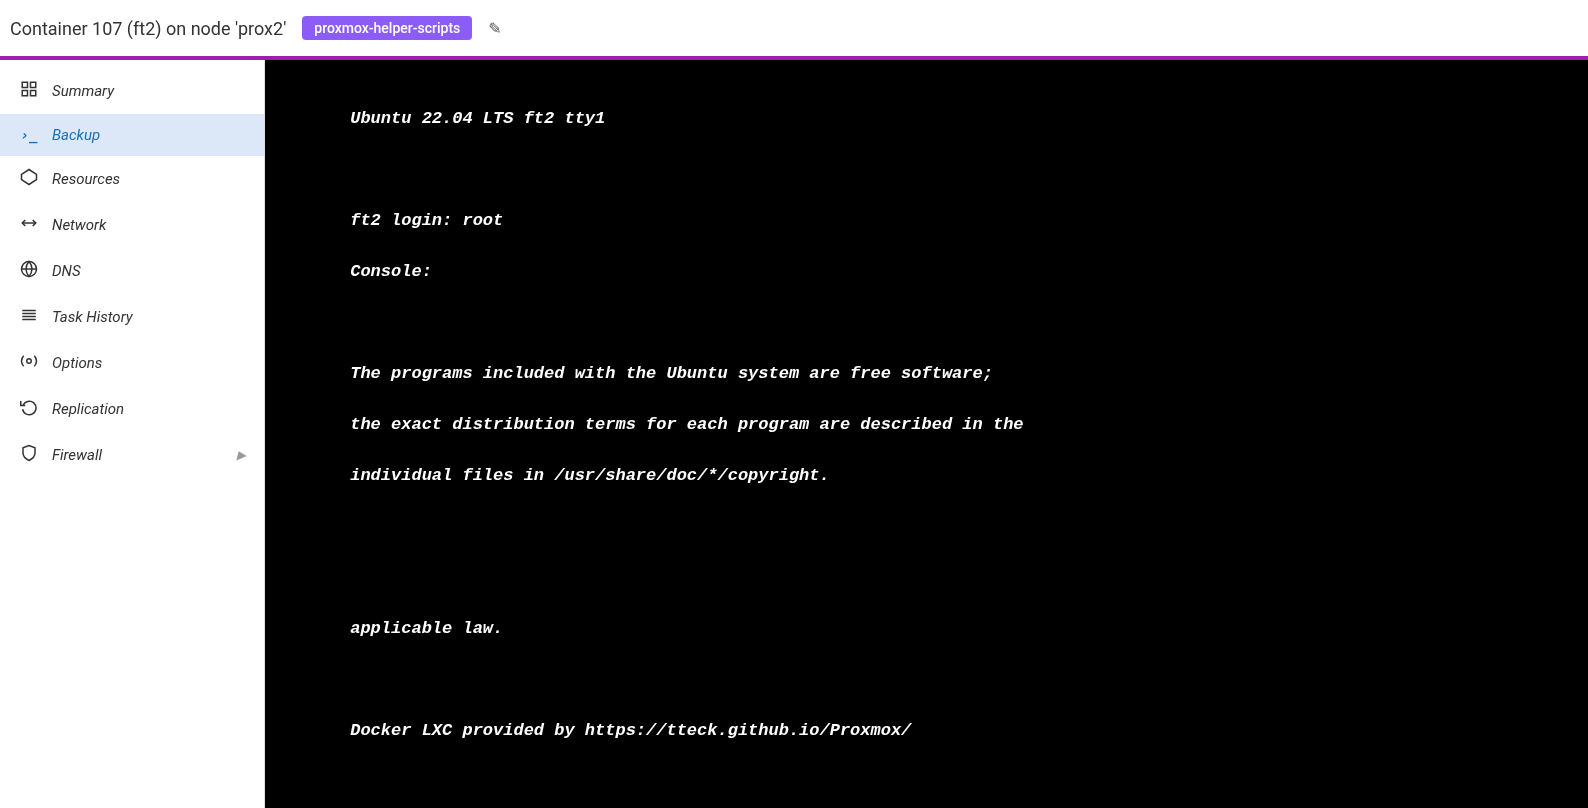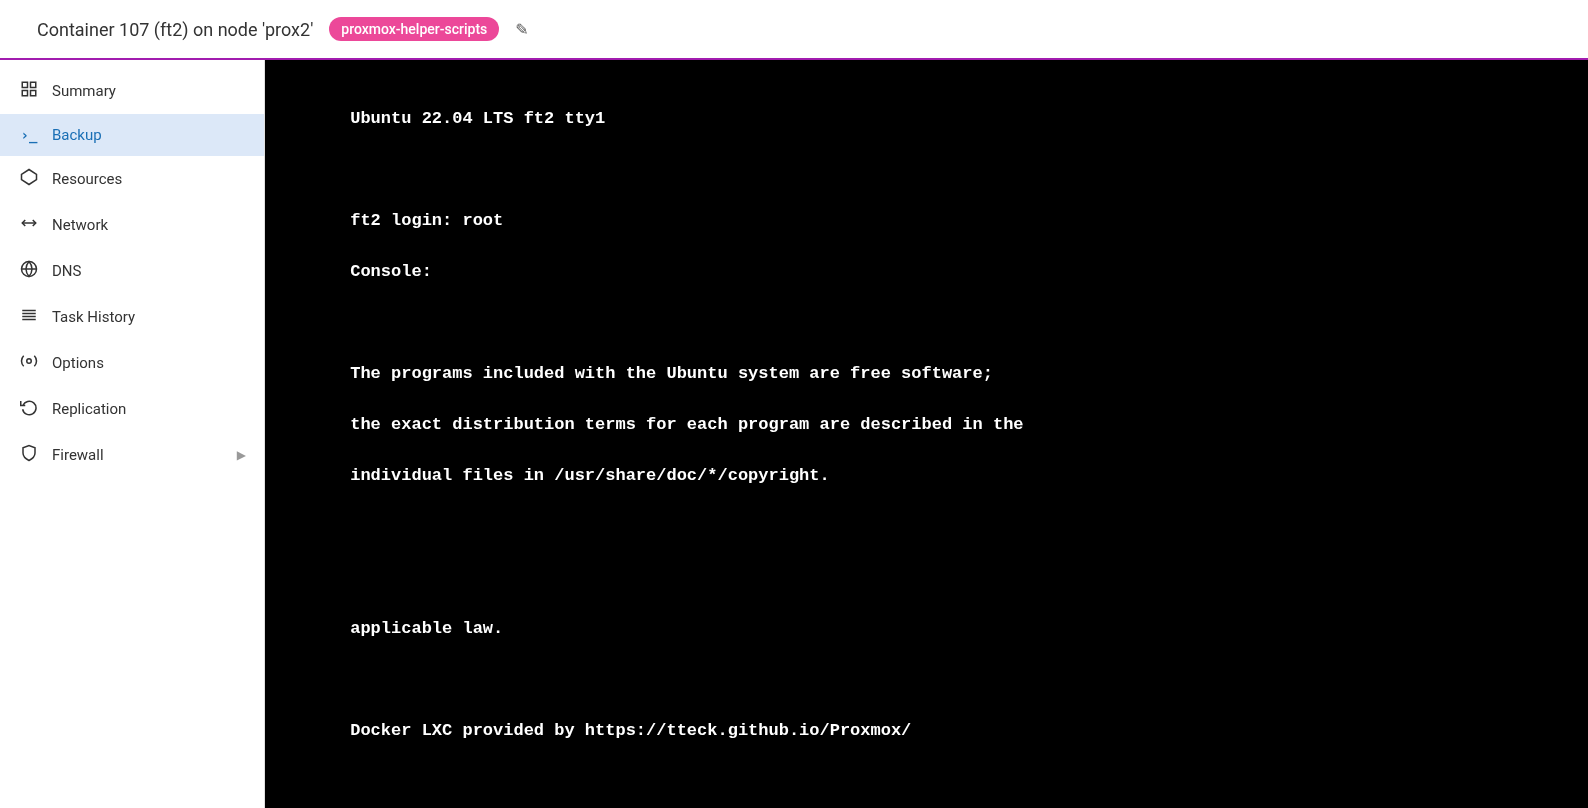--- a/index.html
+++ b/index.html
@@ -8,49 +8,50 @@
       background: #f0f0f0;
       width: 1588px;
       min-height: 808px;
       overflow: hidden;
     }
 
     
     .header {
       display: flex;
       align-items: center;
-      padding: 10px 37px;
+      padding: 10px 10px;
       background: #fff;
-      border-bottom: 2px solid #a21caf;
+      border-bottom: 4px solid #a21caf;
       height: 60px;
       gap: 16px;
     }
     .header-title {
       font-size: 18px;
       color: #333;
       font-weight: 400;
     }
     .tag-badge {
-      background: #ec4899;
+      background: #8b5cf6;
       color: #fff;
       padding: 4px 12px;
-      border-radius: 12px;
+      border-radius: 4px;
       font-size: 14px;
       font-weight: 500;
     }
     .edit-icon {
       font-size: 16px;
       color: #555;
       cursor: pointer;
     }
 
     
     .main-layout {
       display: flex;
       height: calc(808px - 60px);
+      font-style: italic;
     }
 
     
     .sidebar {
       width: 265px;
       background: #fff;
       border-right: 1px solid #e0e0e0;
       padding: 8px 0;
       overflow-y: auto;
       flex-shrink: 0;

